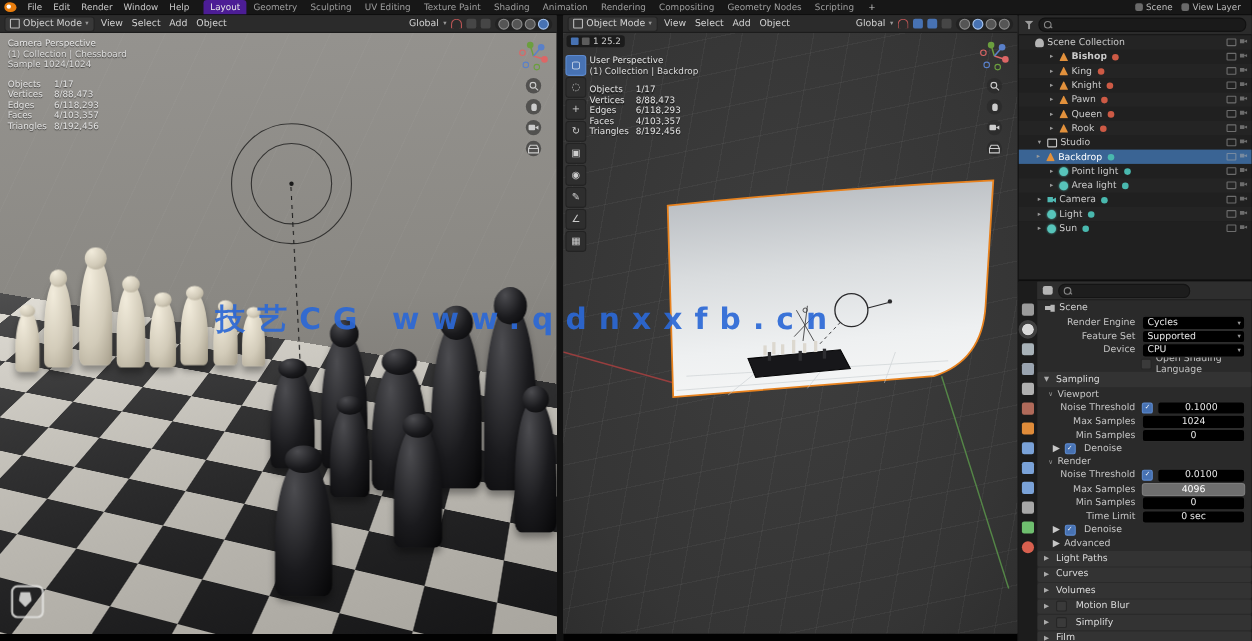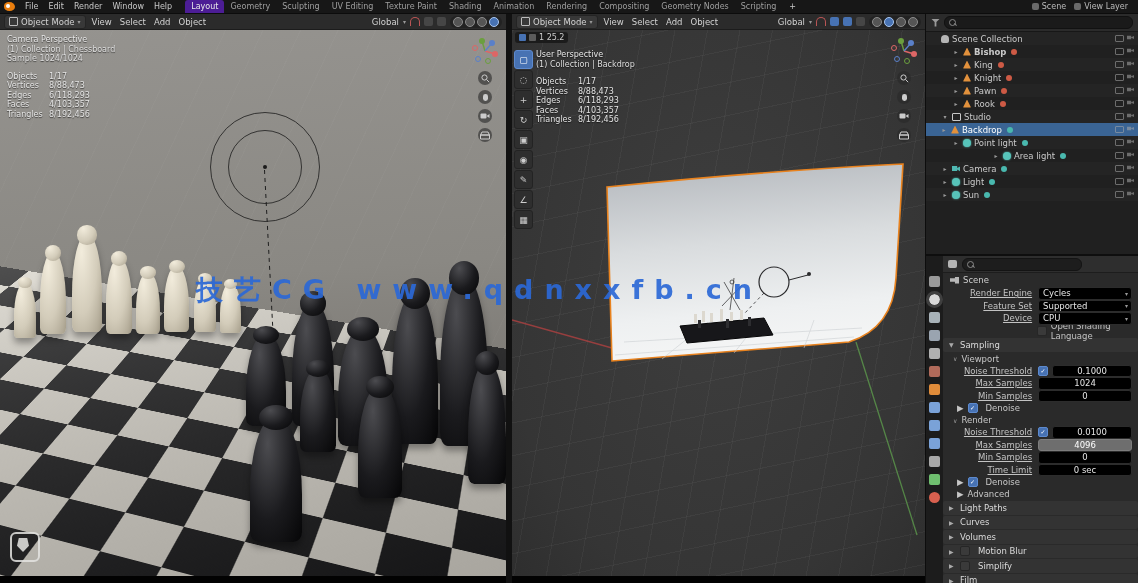--- a/index.html
+++ b/index.html
@@ -135,21 +135,21 @@
   .prop-main{flex:1;display:flex;flex-direction:column;min-width:0;font-size:8.5px;}
   .prop-header{height:16px;display:flex;align-items:center;gap:5px;padding:0 5px;background:#2e2e2e;
       border-bottom:1px solid #1d1d1d;flex:none;}
   .prop-icon{width:9px;height:8px;background:#b5b5b5;border-radius:2px;position:relative;}
   .prop-search{width:110px;height:11px;background:#1d1d1d;border:1px solid #141414;border-radius:6px;
       display:flex;align-items:center;gap:3px;padding:0 4px;color:#777;}
   .breadcrumb{height:14px;display:flex;align-items:center;gap:4px;padding:0 7px;color:#cfcfcf;flex:none;}
   .bc-icon{width:9px;height:7px;background:#b7b7b7;clip-path:polygon(0 25%,55% 25%,55% 0,100% 0,100% 100%,55% 100%,55% 75%,0 75%);}
   .prop-rows{flex:1;overflow:hidden;padding-bottom:2px;}
   .p-row{height:12.5px;display:flex;align-items:center;padding:0 6px 0 4px;}
-  .p-label{width:46%;text-align:right;padding-right:6px;color:#c3c3c3;white-space:nowrap;overflow:hidden;flex:none;text-decoration:underline;}
+  .p-label{width:46%;text-align:right;padding-right:6px;color:#c3c3c3;white-space:nowrap;overflow:hidden;flex:none;}
   .p-widget{flex:1;height:10.5px;background:#000000;border:1px solid #2c2c2c;border-radius:3px;
       display:flex;align-items:center;padding:0 4px;color:#e6e6e6;position:relative;min-width:0;}
   .p-widget.dd::after{content:"▾";position:absolute;right:3px;font-size:6px;color:#999;}
   .p-widget.slider{justify-content:center;}
   .p-widget.hl{background:#6e6e6e;border-color:#7d7d7d;color:#fff;}
   .p-cb{width:8px;height:8px;border-radius:2px;background:#3a3a3a;border:1px solid #262626;margin-right:4px;flex:none;
       color:#fff;font-size:6px;line-height:8px;text-align:center;}
   .p-cb.on{background:#4772b3;border-color:#5d8ace;}
   .p-panel{height:13.5px;display:flex;align-items:center;gap:4px;background:#333333;margin:1px 0;
       padding:0 6px;color:#dadada;border-radius:2px;}
@@ -551,20 +551,30 @@
             <span class="ol-label">Pawn</span>
             <div class="badge mat"></div>
             <div class="ol-rightics">
               <div class="ri-screen"></div>
               <div class="ri-cam"></div>
             </div>
           </div>
           <div class="ol-row" style="padding-left: 26px;">
             <div class="ol-exp">▸</div>
             <div class="ol-icon ic-mesh"></div>
+            <span class="ol-label">Queen</span>
+            <div class="badge mat"></div>
+            <div class="ol-rightics">
+              <div class="ri-screen"></div>
+              <div class="ri-cam"></div>
+            </div>
+          </div>
+          <div class="ol-row" style="padding-left: 26px;">
+            <div class="ol-exp">▸</div>
+            <div class="ol-icon ic-mesh"></div>
             <span class="ol-label">Rook</span>
             <div class="badge mat"></div>
             <div class="ol-rightics">
               <div class="ri-screen"></div>
               <div class="ri-cam"></div>
             </div>
           </div>
           <div class="ol-row" style="padding-left: 15px;">
             <div class="ol-exp">▾</div>
             <div class="ol-icon ic-collection"></div>
@@ -587,21 +597,21 @@
           <div class="ol-row" style="padding-left: 26px;">
             <div class="ol-exp">▸</div>
             <div class="ol-icon ic-light"></div>
             <span class="ol-label">Point light</span>
             <div class="badge data"></div>
             <div class="ol-rightics">
               <div class="ri-screen"></div>
               <div class="ri-cam"></div>
             </div>
           </div>
-          <div class="ol-row" style="padding-left: 26px; margin-left: 40px;">
+          <div class="ol-row" style="padding-left: 26px;">
             <div class="ol-exp">▸</div>
             <div class="ol-icon ic-light"></div>
             <span class="ol-label">Area light</span>
             <div class="badge data"></div>
             <div class="ol-rightics">
               <div class="ri-screen"></div>
               <div class="ri-cam"></div>
             </div>
           </div>
           <div class="ol-row" style="padding-left: 15px;">

